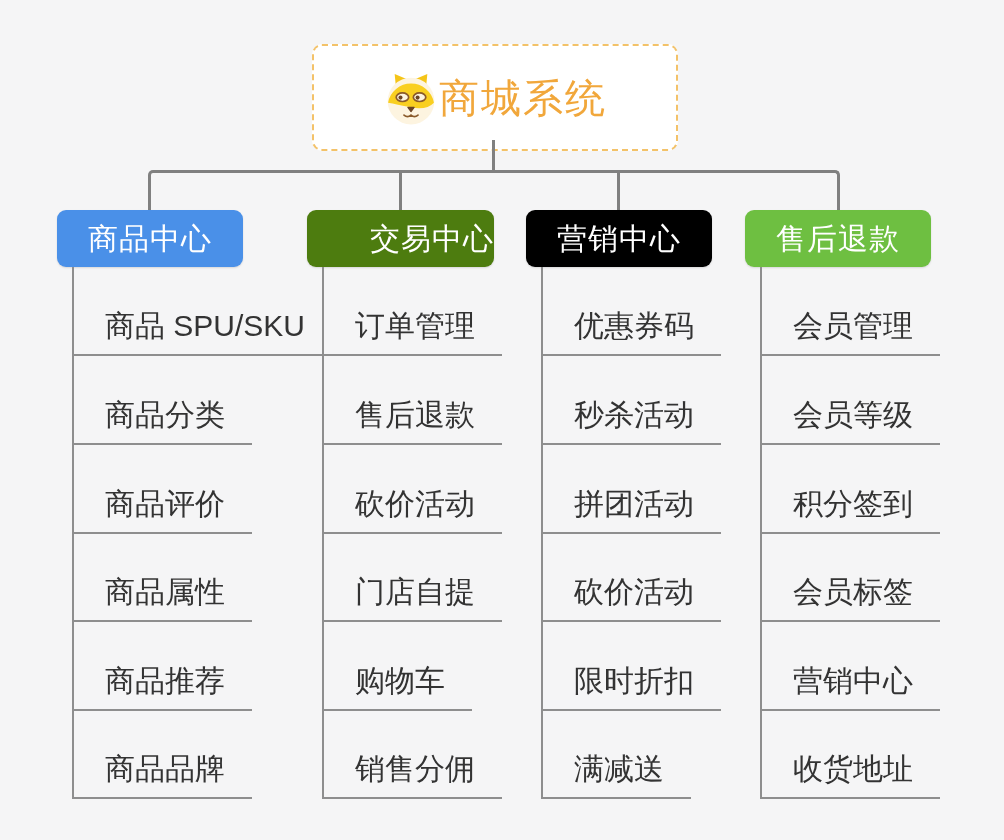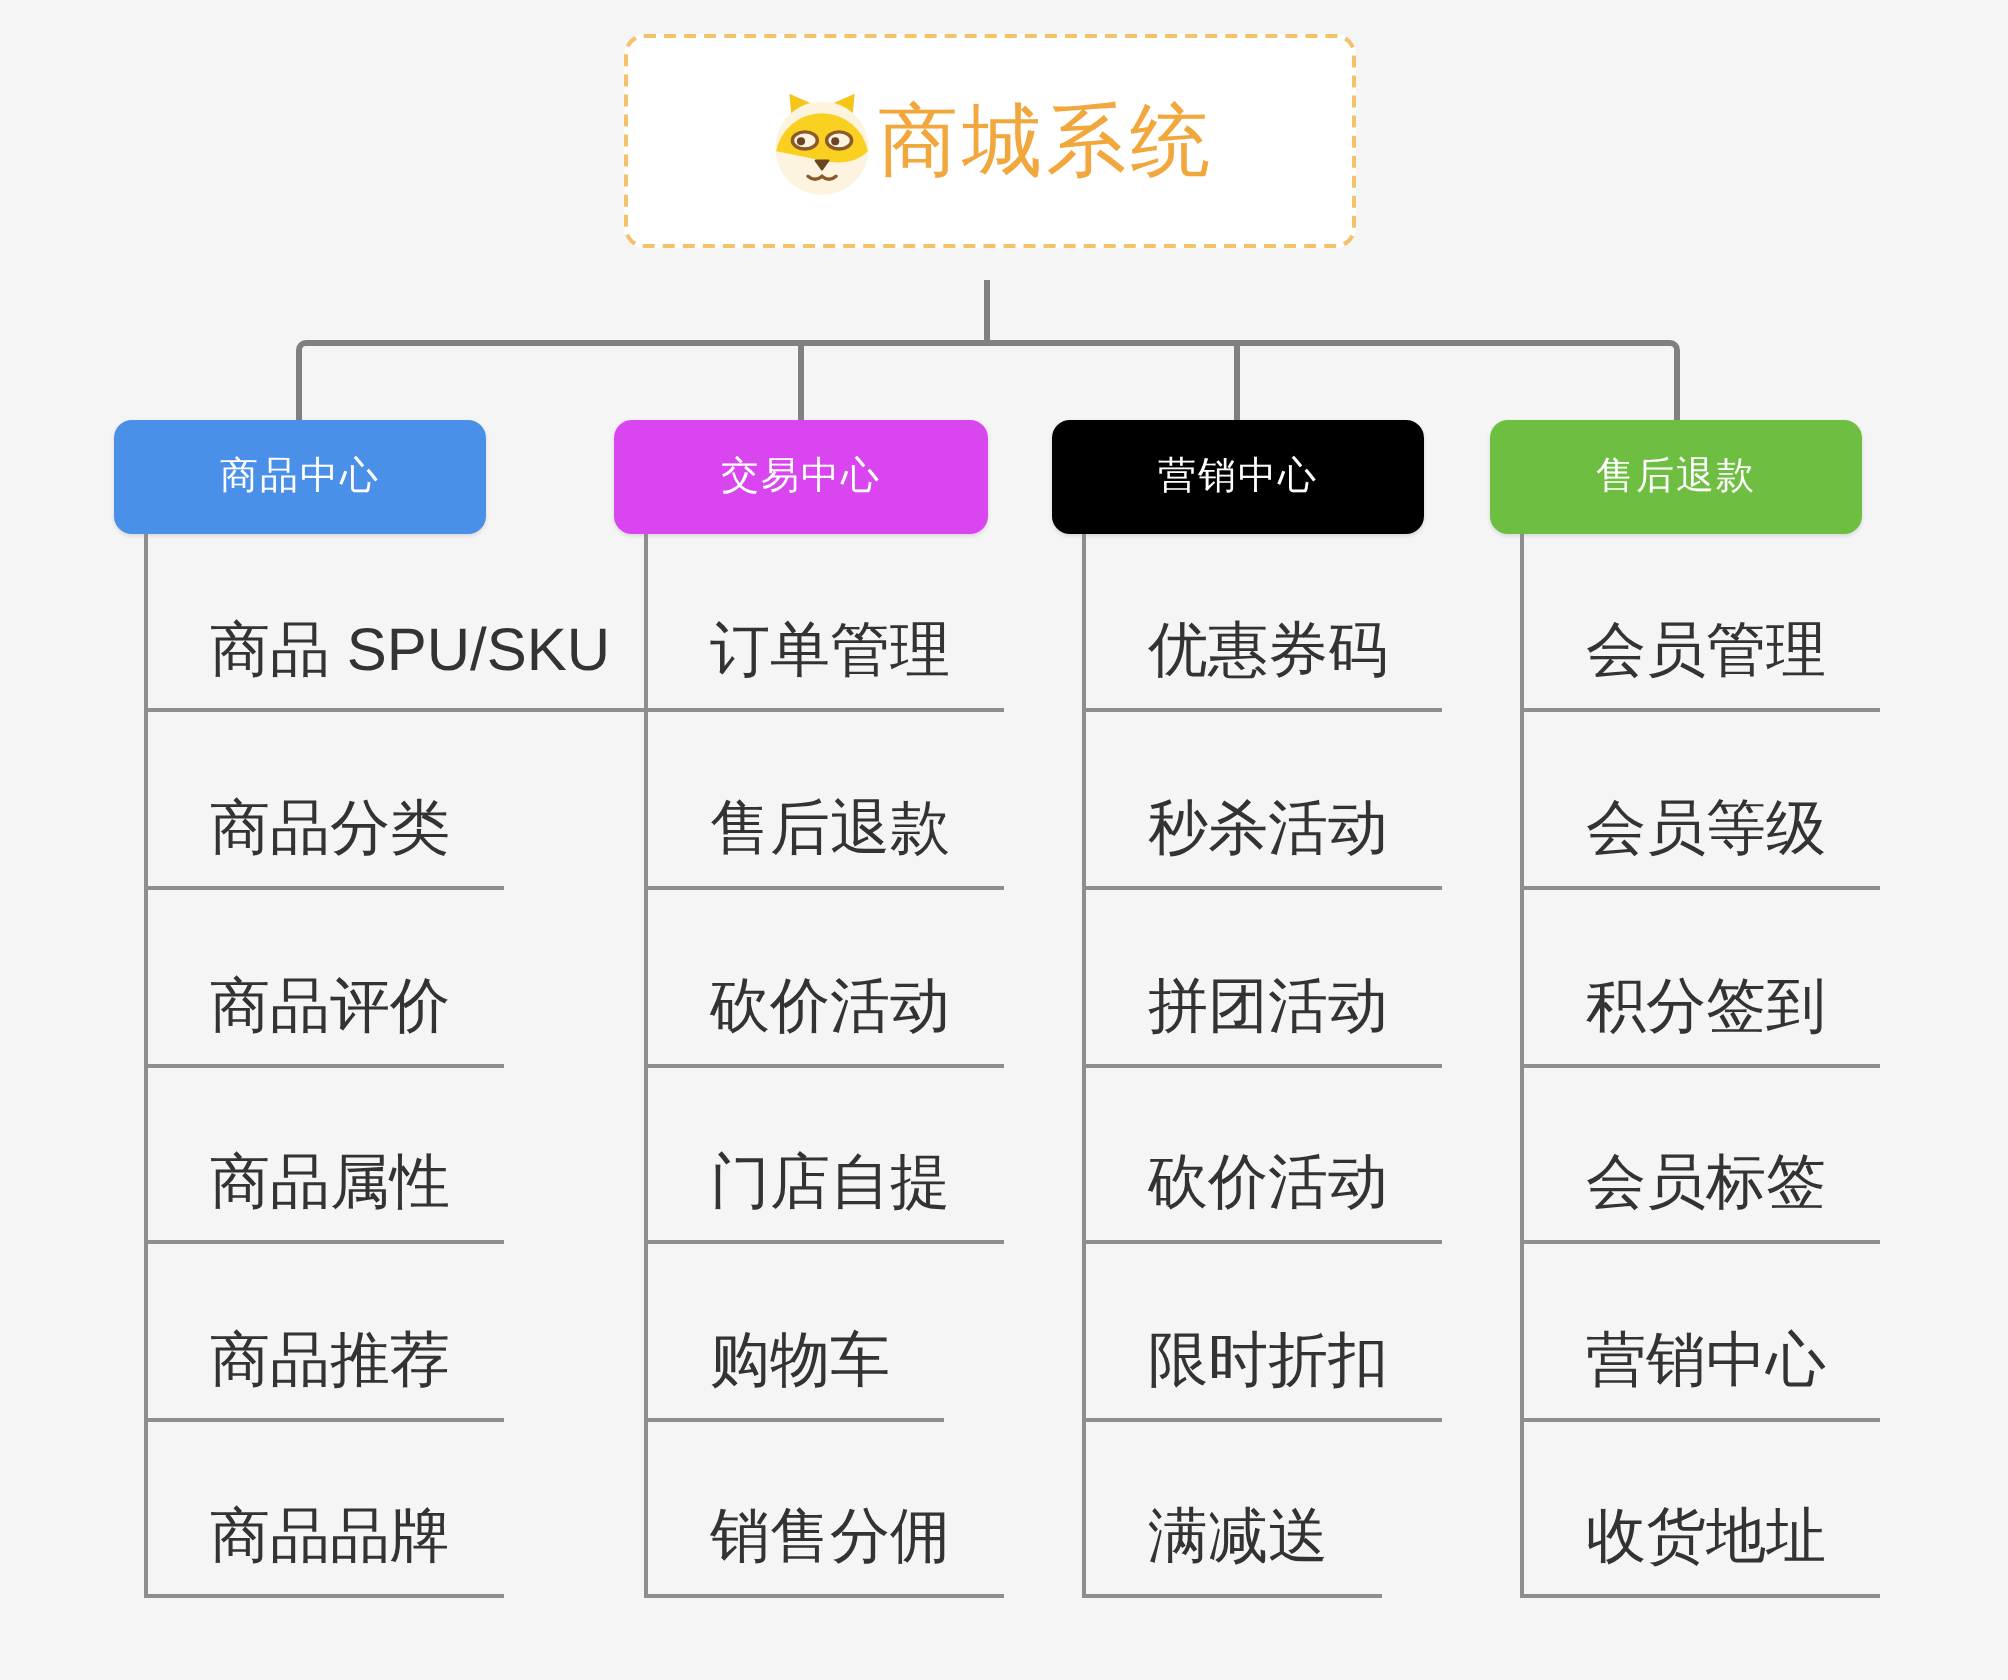--- a/index.html
+++ b/index.html
@@ -17,21 +17,21 @@
   }
   .canvas{
     position:relative;
     width:1004px;height:840px;
     background:var(--bg);
     overflow:hidden;
   }
 
   
   .root-node{
-    position:absolute;left:312px;top:17px;width:366px;height:107px;
+    position:absolute;left:312px;top:44px;width:366px;height:107px;
     background:#ffffff;
     border:2px dashed var(--root-border);
     border-radius:10px;
     box-sizing:border-box;
     display:flex;align-items:center;justify-content:center;
     cursor:pointer;
   }
   .root-title{
     color:var(--root-title);
     font-size:40px;
@@ -64,21 +64,21 @@
   .branch-4{left:745px;}
 
   .branch-node{
     position:absolute;left:0;top:0;width:100%;height:57px;
     border-radius:9px;
     display:flex;align-items:center;justify-content:center;
     cursor:pointer;
     box-shadow:0 1px 2px rgba(0,0,0,0.12);
   }
   .branch-label{
-    color:#ffffff;font-size:19px;letter-spacing:1px;line-height:1;
+    color:#ffffff;font-size:30px;letter-spacing:1px;line-height:1;
   }
   .branch-trunk{
     position:absolute;left:15px;top:57px;width:2px;height:532px;
     background:var(--item-line);
   }
   .branch-item{
     position:absolute;left:15px;
     transform:translateY(-100%);
     white-space:nowrap;
     padding:0 27px 9px 33px;
@@ -143,21 +143,21 @@
       <span>商品属性</span>
     </div>
         <div class="branch-item row-4">
       <span>商品推荐</span>
     </div>
         <div class="branch-item row-5">
       <span>商品品牌</span>
     </div>
       </div>
       <div class="branch branch-2">
-    <div class="branch-node" style="background: #d946ef;">
+    <div class="branch-node" style="background: #4d7c0f; justify-content: flex-end;">
       <span class="branch-label">交易中心</span>
     </div>
     <div class="branch-trunk"></div>
 
   <div class="branch-item row-0">
       <span>订单管理</span>
     </div>
         <div class="branch-item row-1">
       <span>售后退款</span>
     </div>

